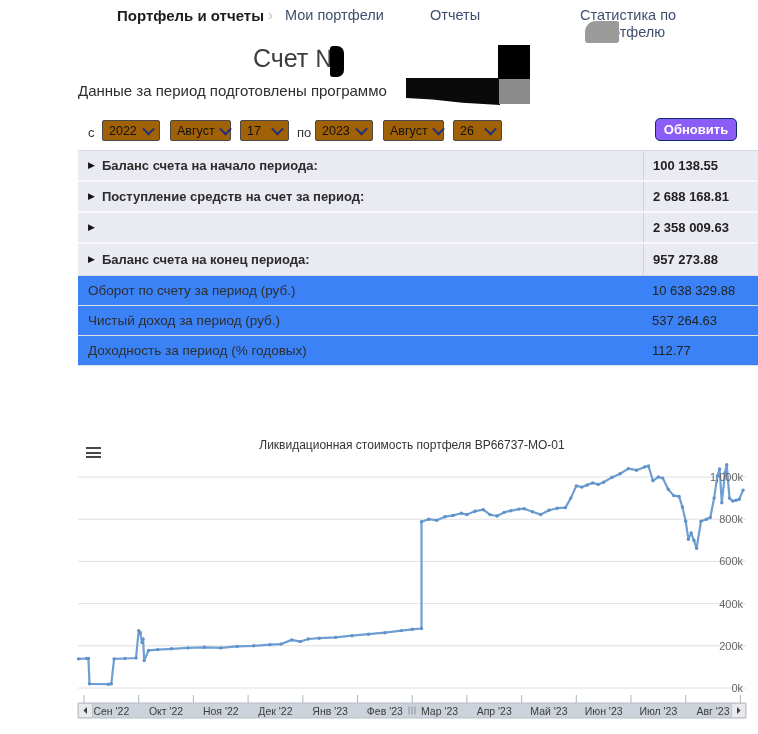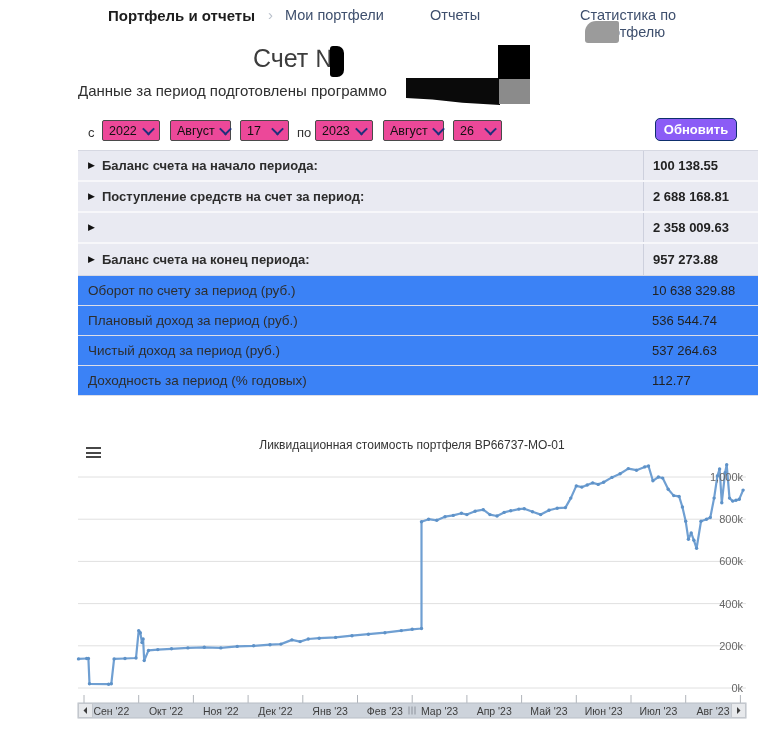--- a/index.html
+++ b/index.html
@@ -16,21 +16,21 @@
   
   .acct-title{position:absolute;left:253px;top:44px;font-size:25px;color:#3d3d3d;}
   .acct-note{position:absolute;left:78px;top:82px;font-size:15px;color:#2e2e2e;white-space:nowrap;text-align:right;}
   .blob-small{position:absolute;left:330px;top:46px;width:14px;height:31px;background:#000;border-radius:3px 7px 7px 3px;}
   .blob-square-black{position:absolute;left:498px;top:45px;width:32px;height:34px;background:#000;}
   .blob-square-gray{position:absolute;left:499px;top:79px;width:31px;height:25px;background:#8b8b8b;}
   .blob-bar{position:absolute;left:406px;top:78px;width:94px;height:27px;background:#0a0a0a;
     clip-path:polygon(0 0,100% 0,100% 100%,60% 92%,28% 80%,0 74%);}
   
   .flt-label{position:absolute;top:125px;font-size:13px;color:#333;}
-  .sel{position:absolute;top:120px;height:21px;background:#ec4899;border:1.5px solid #4a4a4a;border-radius:2px;
+  .sel{position:absolute;top:120px;height:21px;background:#a16207;border:1.5px solid #4a4a4a;border-radius:2px;
     display:flex;align-items:center;justify-content:space-between;padding:0 6px;font-size:12.5px;color:#111;cursor:pointer;box-sizing:border-box;}
   .chev{width:7px;height:7px;border-right:2.4px solid #20307c;border-bottom:2.4px solid #20307c;
     transform:rotate(45deg) translate(-1px,-1px);margin-left:6px;flex:0 0 auto;}
   .btn-update{position:absolute;left:655px;top:118px;width:80px;height:21px;background:#8b5cf6;border:1px solid #0e2f6d;
     border-radius:5px;color:#fff;font-size:13px;font-weight:bold;display:flex;align-items:center;justify-content:center;cursor:pointer;}
   
   .table{position:absolute;left:78px;top:150px;width:680px;border-top:1px solid #d6d8e2;}
   .row{display:flex;align-items:center;box-sizing:border-box;}
   .row-gray{background:#e9eaf2;height:31px;border-bottom:2px solid #f7f7fa;}
   .row-gray:nth-child(4){border-bottom:1px solid #d6d8e2;height:32px;}
@@ -43,21 +43,21 @@
   .tri{font-size:9px;color:#111;margin-right:7px;line-height:1;}
   
   .chart-title{position:absolute;left:78px;top:438px;width:668px;text-align:center;font-size:12px;color:#333;}
   .burger{position:absolute;left:86px;top:447px;width:15px;height:12px;cursor:pointer;}
   .burger div{height:2px;background:#474747;margin-bottom:2.6px;}
   svg text{font-family:"Liberation Sans","DejaVu Sans",sans-serif;}
 </style>
 </head>
 <body>
 
-<div class="nav-item nav-active" style="left:108px">Портфель и отчеты</div>
+<div class="nav-item nav-active" style="left:117px">Портфель и отчеты</div>
 <div class="crumb-chev">›</div>
 <div class="nav-item" style="left:285px">Мои портфели</div>
 <div class="nav-item" style="left:430px">Отчеты</div>
 <div class="nav-item" style="left:580px">Статистика по</div>
 <div class="nav-line2">портфелю</div>
 <div class="nav-blob"></div>
 
 <div class="acct-title">Счет №</div>
 <div class="blob-small"></div>
 <div class="acct-note">Данные за период подготовлены программо</div>
@@ -119,26 +119,20 @@
         <span class="tri">▶</span>
         <span>Баланс счета на конец периода:</span>
       </div>
     <div class="cell-value">957 273.88</div>
   </div>
   <div class="row row-white">
     <div class="cell-label">
         <span>Оборот по счету за период (руб.)</span>
       </div>
     <div class="cell-value">10 638 329.88</div>
-  </div>
-  <div class="row row-white">
-    <div class="cell-label">
-        <span>Плановый доход за период (руб.)</span>
-      </div>
-    <div class="cell-value">536 544.74</div>
   </div>
   <div class="row row-white">
     <div class="cell-label">
         <span>Чистый доход за период (руб.)</span>
       </div>
     <div class="cell-value">537 264.63</div>
   </div>
   <div class="row row-white">
     <div class="cell-label">
         <span>Доходность за период (% годовых)</span>

